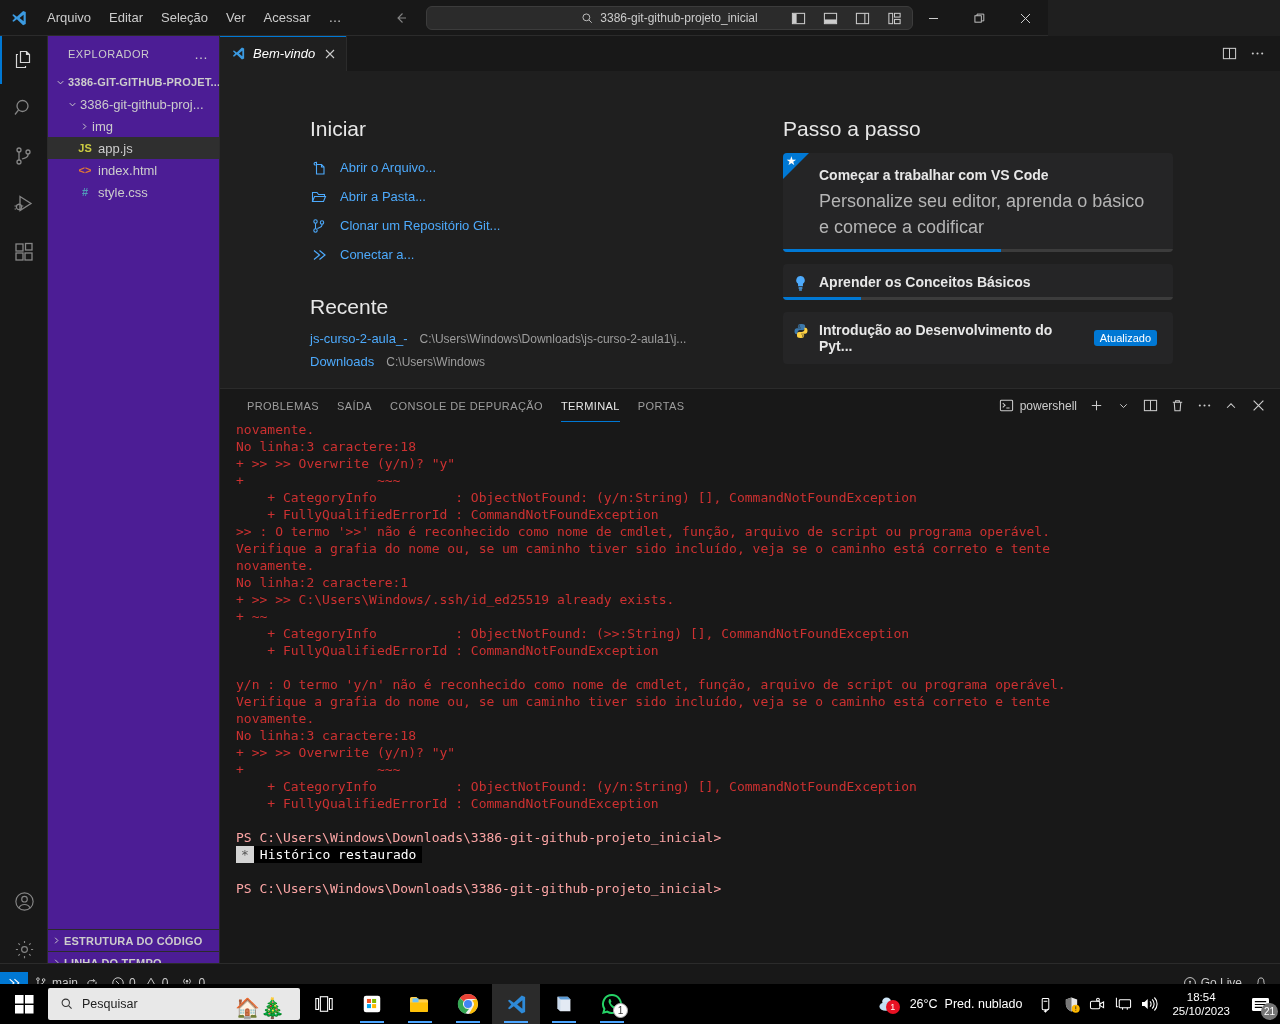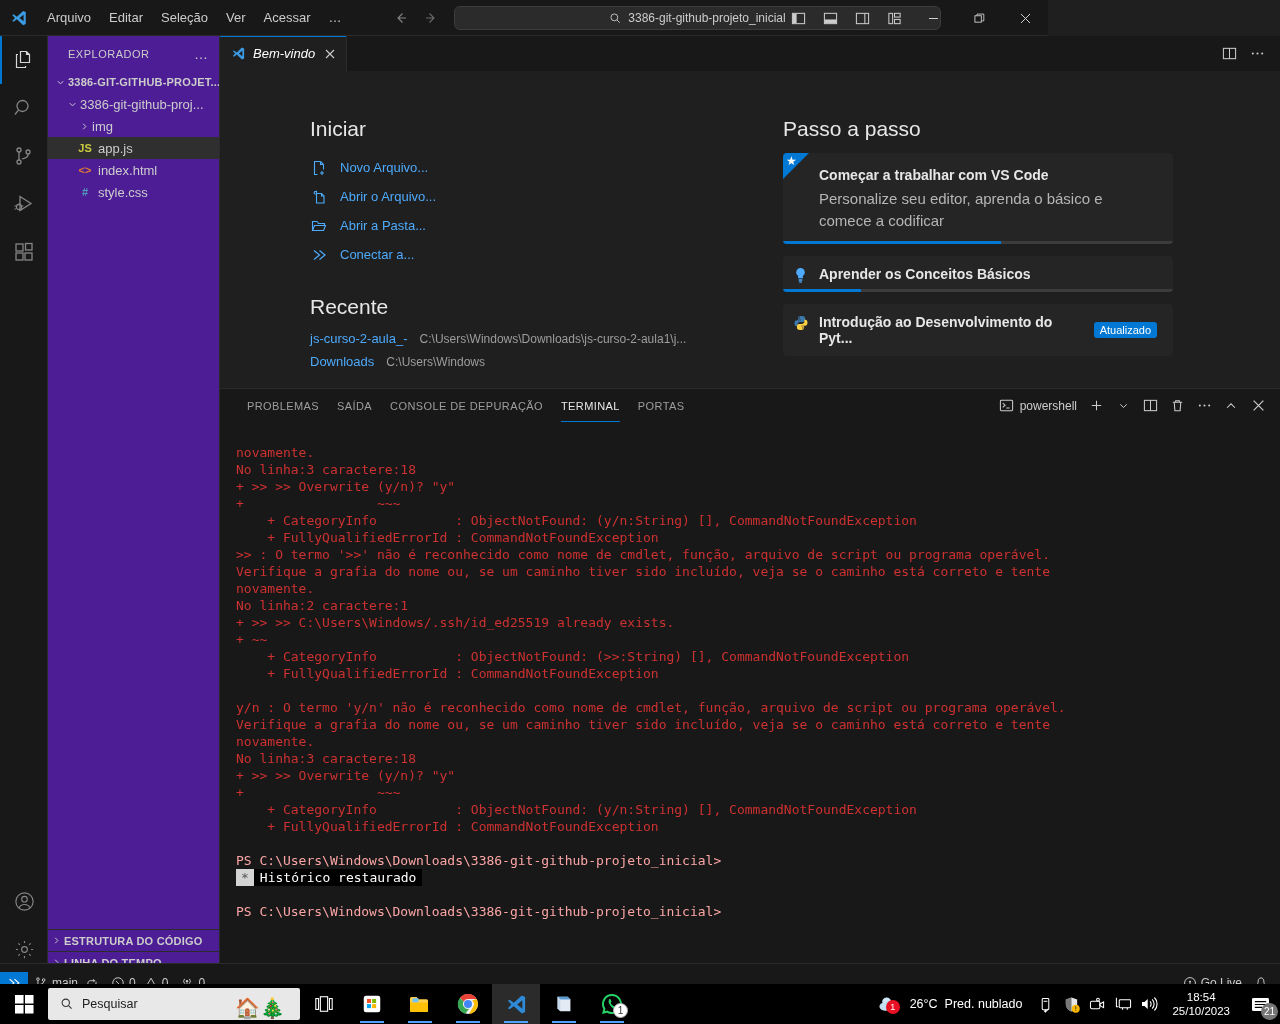--- a/index.html
+++ b/index.html
@@ -21,21 +21,21 @@
   .vscode-logo { width: 38px; height: 36px; display:flex; align-items:center; justify-content:center; }
   .menu { display: flex; align-items: center; gap: 0px; }
   .menu-item {
     font-size: 13px; color: #cccccc; padding: 4px 9px; border-radius: 4px;
     line-height: 18px; white-space: nowrap;
   }
   .nav-arrows { display:flex; align-items:center; gap:14px; margin-left: 42px; color:#636363; }
   .qinput {
     position: absolute; left: 426px; top: 6px; width: 487px; height: 24px;
     background: #2b2b2b; border: 1px solid #3c3c3c; border-radius: 6px;
-    display: flex; align-items: center; justify-content: center; gap: 6px; margin-left: 28px;
+    display: flex; align-items: center; justify-content: center; gap: 6px;
   }
   .qinput .qtext { font-size: 12px; color: #cccccc; }
   .win-right { position: absolute; right: 0; top: 0; height: 36px; display: flex; align-items: center; }
   .layout-btn { width: 32px; height: 36px; display: flex; align-items: center; justify-content: center; }
   .wctl { width: 46px; height: 36px; display: flex; align-items: center; justify-content: center; color: #cccccc; }
 
   
   .activitybar {
     position: absolute; left: 0; top: 36px; width: 48px; height: 937px;
     background: #181818; border-right: 1px solid #2b2b2b;
@@ -100,21 +100,21 @@
   .recent-item { display: flex; align-items: baseline; gap: 12px; height: 23px; font-size: 13px; }
   .recent-name { color: #4daafc; }
   .recent-path { color: #9d9d9d; font-size: 12px; }
 
   .gs-card {
     background: #252526; border-radius: 4px; margin-bottom: 12px; position: relative; overflow: hidden;
   }
   .gs-card.big { padding: 14px 16px 12px 36px; }
   .gs-card.small { padding: 10px 16px 10px 36px; display:flex; align-items:center; gap:8px; }
   .gs-title { font-size: 14px; font-weight: bold; color: #e7e7e7; }
-  .gs-desc { font-size: 15px; color: #b5b5b5; margin-top: 5px; line-height: 1.45; }
+  .gs-desc { font-size: 18px; color: #b5b5b5; margin-top: 5px; line-height: 1.45; }
   .gs-progress { position: absolute; left: 0; bottom: 0; height: 3px; background: #3c3c3c; width: 100%; }
   .gs-progress > i { display: block; height: 3px; background: #0078d4; }
   .gs-star {
     position: absolute; left: 0; top: 0; width: 0; height: 0;
     border-top: 26px solid #0078d4; border-right: 26px solid transparent;
   }
   .gs-star-glyph { position: absolute; left: 3px; top: 1px; color: #fff; font-size: 12px; }
   .gs-badge {
     background: #0078d4; color: #ffffff; font-size: 11px; border-radius: 3px;
     padding: 2px 6px; margin-left: 6px; white-space: nowrap;
@@ -125,21 +125,21 @@
   .panel { position: absolute; left: 220px; top: 388px; width: 1060px; height: 585px; background: #181818; border-top: 1px solid #2b2b2b;}
   .panel-tabs { height: 33px; display: flex; align-items: stretch; position: relative; padding-left: 18px; }
   .ptab { display:flex; align-items:center; padding: 0 9px; font-size: 11px; letter-spacing: .4px; color: #9d9d9d; position: relative; text-transform: uppercase;}
   .ptab.active { color: #e7e7e7; }
   .ptab.active::after { content:''; position:absolute; left:9px; right:9px; bottom:0; height:1px; background:#0078d4; }
   .panel-actions { margin-left: auto; display:flex; align-items:center; gap: 3px; padding-right: 10px; color:#cccccc;}
   .pa-btn { width: 24px; height: 24px; display:flex; align-items:center; justify-content:center; border-radius:4px;}
   .shell-label { display:flex; align-items:center; gap:6px; font-size: 12px; color: #cccccc; margin-right: 4px;}
 
   .terminal {
-    position: absolute; left: 0; top: 47px; width: 1060px; height: 552px;
+    position: absolute; left: 0; top: 24px; width: 1060px; height: 552px;
     padding: 8px 12px 0 16px; overflow: hidden;
     font-family: "DejaVu Sans Mono", monospace; font-size: 13px; line-height: 17px;
     white-space: pre;
   }
   .t-err { color: #cd3131; }
   .t-norm { color: #fca5a5; }
   .t-hist-line { display: flex; align-items: center; height: 17px; }
   .t-hist-star { background: #d4d4d4; color: #555; padding: 0 5px; }
   .t-hist-txt { background: #000000; color: #ffffff; padding: 0 6px; }
 
@@ -423,31 +423,20 @@
             </svg>
         </div>
       </div>
     </div>
 
     <div class="welcome">
 
       <div class="wcol-left">
         <div class="w-h2">Iniciar</div>
 
-        <div class="start-item">
-          <span class="si">
-            <svg width="16" height="16" viewBox="0 0 16 16">
-                <path fill="none" stroke="#4daafc" stroke-width="1.1" d="M9.5 1.5h-6v13h3"></path>
-                <path fill="none" stroke="#4daafc" stroke-width="1.1" d="M9.5 1.5l3 3v5"></path>
-                <path fill="none" stroke="#4daafc" stroke-width="1.1" d="M9.5 1.5v3h3"></path>
-                <path stroke="#4daafc" stroke-width="1.1" d="M11 11v4M9 13h4"></path>
-              </svg>
-          </span>
-          <span>Novo Arquivo...</span>
-        </div>
 
         <div class="start-item">
           <span class="si">
             <svg width="16" height="16" viewBox="0 0 16 16">
                 <path fill="none" stroke="#4daafc" stroke-width="1.1" d="M5.5 4.5h5l2.5 2.5v7h-7.5z"></path>
                 <path fill="none" stroke="#4daafc" stroke-width="1.1" d="M10.5 4.5v2.5h2.5"></path>
                 <path fill="none" stroke="#4daafc" stroke-width="1.1" d="M5.5 4.5V2.2c-1.4 0-2.4.5-2.4 1.6 0 .9.8 1.3 1.6 1.2"></path>
               </svg>
           </span>
           <span>Abrir o Arquivo...</span>
@@ -456,20 +445,31 @@
         <div class="start-item">
           <span class="si">
             <svg width="16" height="16" viewBox="0 0 16 16">
                 <path fill="none" stroke="#4daafc" stroke-width="1.1" d="M1.5 12.5v-9h4.5l1.5 2h6v2"></path>
                 <path fill="none" stroke="#4daafc" stroke-width="1.1" d="M1.5 12.5l2-5h11l-2 5z"></path>
               </svg>
           </span>
           <span>Abrir a Pasta...</span>
         </div>
 
+        <div class="start-item">
+          <span class="si">
+            <svg width="16" height="16" viewBox="0 0 16 16">
+                <circle cx="4.5" cy="3.5" r="1.7" fill="none" stroke="#4daafc" stroke-width="1.1"></circle>
+                <circle cx="4.5" cy="12.5" r="1.7" fill="none" stroke="#4daafc" stroke-width="1.1"></circle>
+                <circle cx="11" cy="4.5" r="1.7" fill="none" stroke="#4daafc" stroke-width="1.1"></circle>
+                <path fill="none" stroke="#4daafc" stroke-width="1.1" d="M4.5 5.2v5.6M11 6.2v1c0 2.2-3.1 2.3-4.6 3.3"></path>
+              </svg>
+          </span>
+          <span>Clonar um Repositório Git...</span>
+        </div>
 
         <div class="start-item">
           <span class="si">
             <svg width="16" height="16" viewBox="0 0 16 16">
                 <path fill="none" stroke="#4daafc" stroke-width="1.2" d="M3 3.5l5.5 4.5L3 12.5M8.5 3.5L14 8l-5.5 4.5"></path>
               </svg>
           </span>
           <span>Conectar a...</span>
         </div>
 

